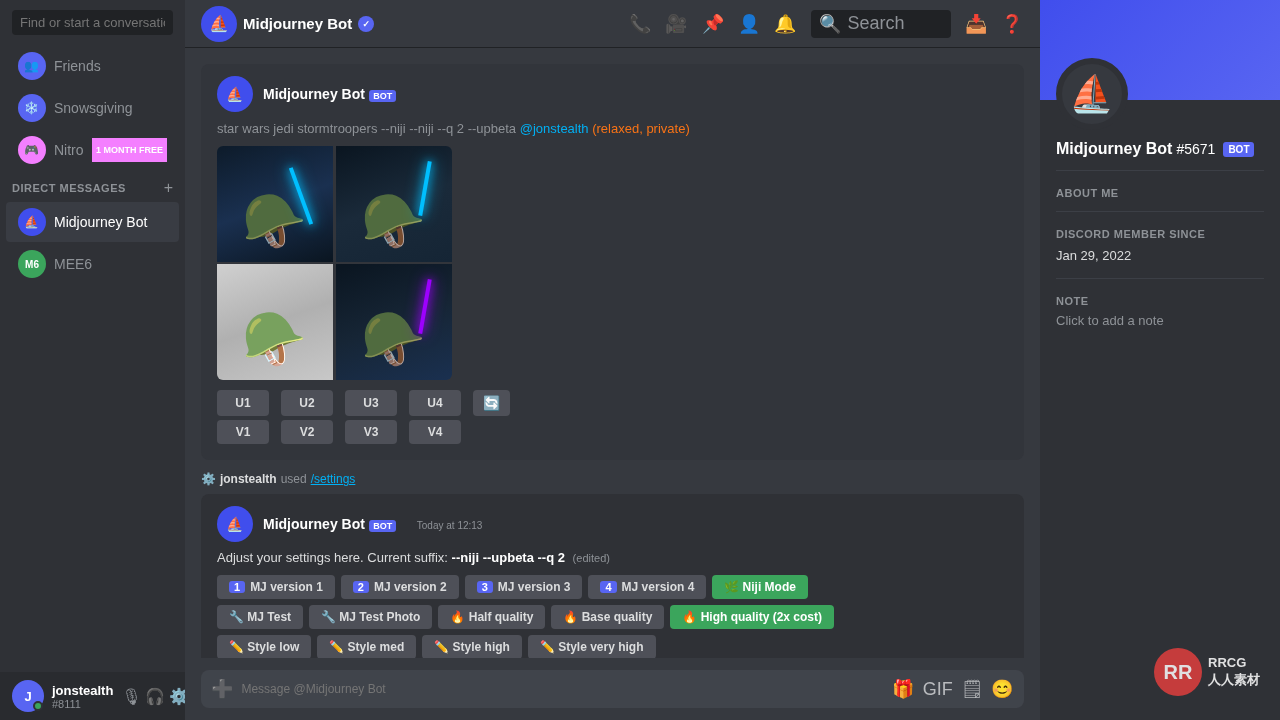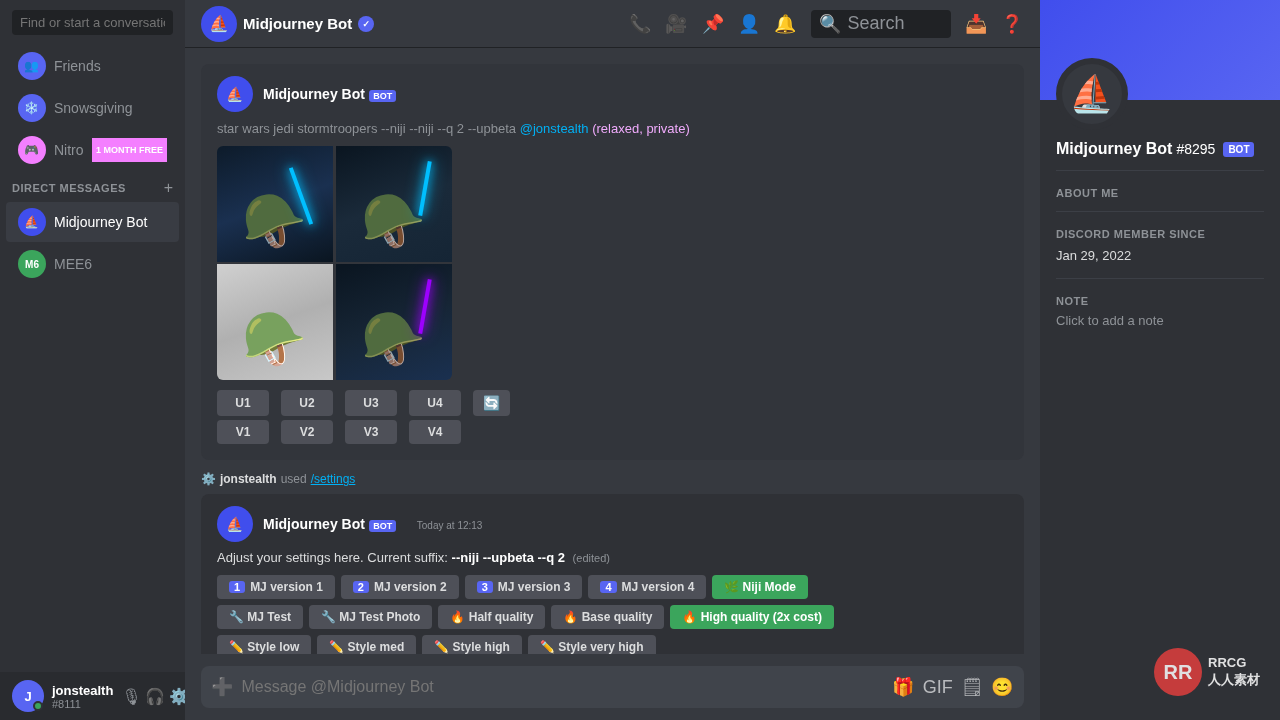--- a/index.html
+++ b/index.html
@@ -329,21 +329,21 @@
       display: flex;
       align-items: center;
       padding: 0 10px;
       gap: 8px;
     }
     .msg-input-box input {
       flex: 1;
       background: transparent;
       border: none;
       color: #84cc16;
-      font-size: 16px;
+      font-size: 12px;
       padding: 12px 0;
       outline: none;
     }
     .msg-input-icon { color: #b9bbbe; font-size: 18px; cursor: pointer; }
 
     
     .right-panel {
       width: 240px;
       background: #2f3136;
       height: 720px;
@@ -510,21 +510,21 @@
       <div class="msg-header">
         <div class="msg-avatar">⛵</div>
         <div>
           <span class="msg-author">Midjourney Bot</span>
           <span class="msg-bot-badge">BOT</span>
         </div>
       </div>
       <div class="msg-text">
         <span style="color:#8e9297">star wars jedi stormtroopers --niji --niji --q 2 --upbeta</span>
         <span style="color:#00b0f4"> @jonstealth</span>
-        <span style="color:#f0abfc"> (relaxed, private)</span>
+        <span style="color:#f97316"> (relaxed, private)</span>
       </div>
 
       <div class="img-grid">
         <div class="img-cell" style="background:linear-gradient(160deg,#0d1b2a,#1a3050,#0a1520)">
           <div style="position:absolute;bottom:10px;left:50%;transform:translateX(-50%);font-size:52px">🪖</div>
           <div class="lightsaber-glow"></div>
         </div>
         <div class="img-cell" style="background:linear-gradient(160deg,#0a1520,#1a2a3a,#152535)">
           <div style="position:absolute;bottom:10px;left:50%;transform:translateX(-50%);font-size:52px">🪖</div>
           <div class="lightsaber-glow2"></div>
@@ -636,21 +636,21 @@
 
 <div class="right-panel">
   <div class="profile-header">
     <div class="profile-avatar-large">
       <span class="profile-avatar-sail">⛵</span>
     </div>
   </div>
   <div class="profile-body">
     <div style="display:flex;align-items:center;gap:4px">
       <span class="profile-name">Midjourney Bot</span>
-      <span class="profile-tag">#8295</span>
+      <span class="profile-tag">#5671</span>
       <span class="profile-bot-badge">BOT</span>
     </div>
 
     <div class="profile-divider"></div>
 
     <div class="profile-section-label">ABOUT ME</div>
 
     <div class="profile-divider"></div>
 
     <div class="profile-section-label">DISCORD MEMBER SINCE</div>

